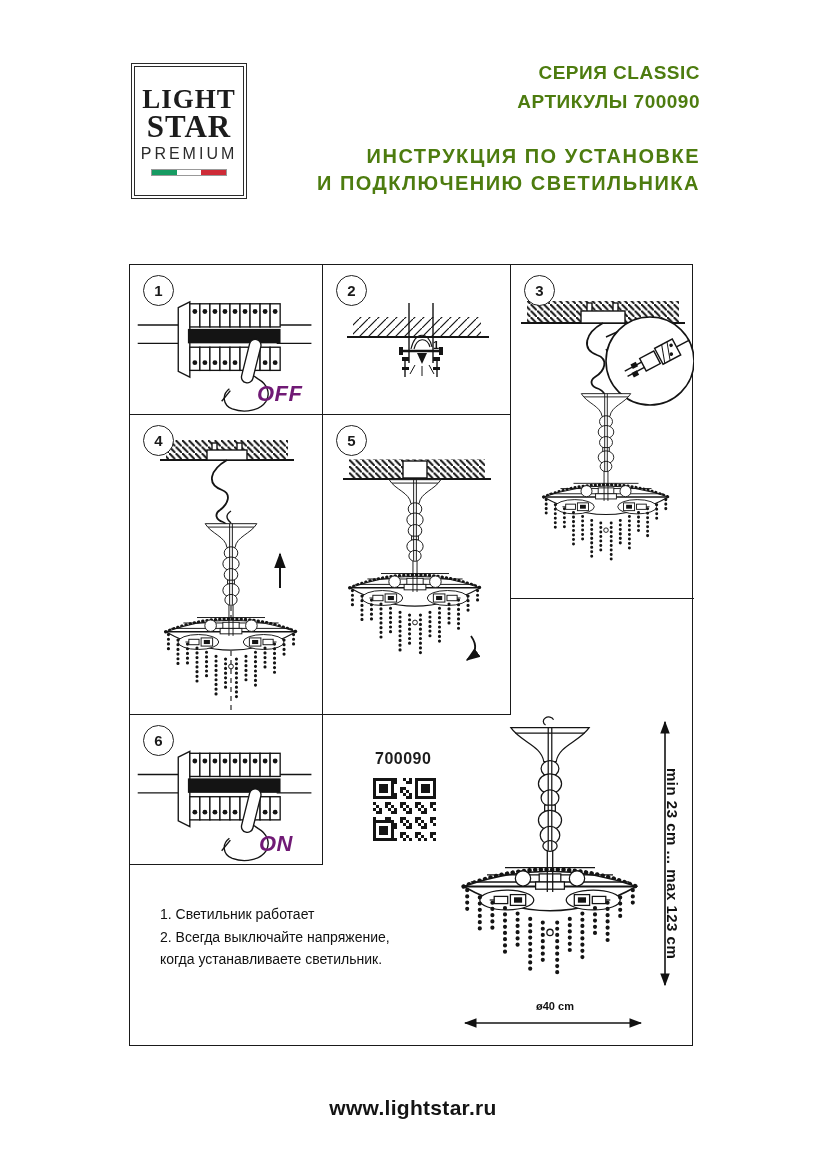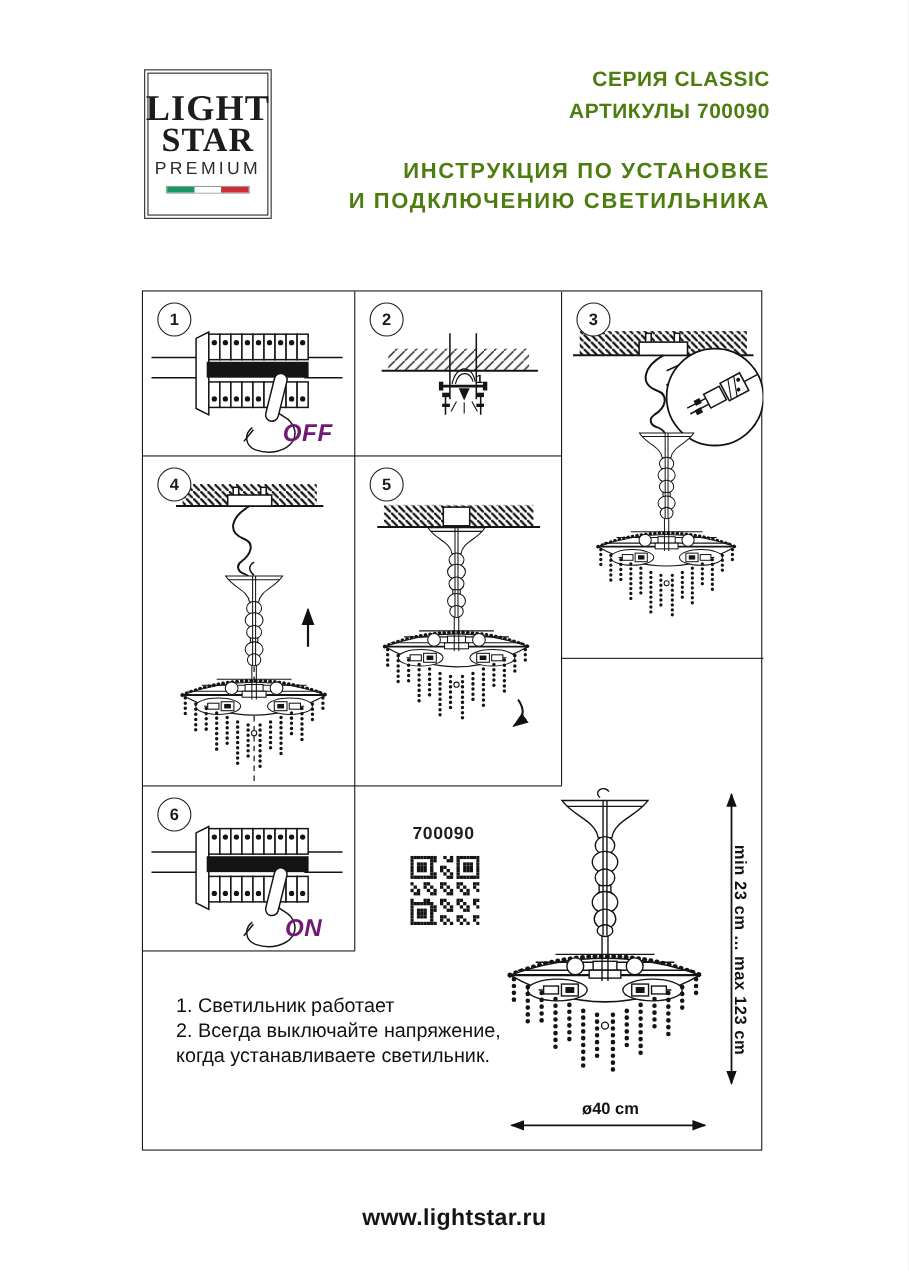--- a/index.html
+++ b/index.html
@@ -4,21 +4,21 @@
 <style>
   html,body{margin:0;padding:0;background:#e8e8e8;}
   .page{position:relative;width:826px;height:1169px;background:#ffffff;margin:0 auto;
         font-family:"Liberation Sans",sans-serif;color:#1a1a1a;overflow:hidden;}
   .abs{position:absolute;}
 
   
   .logo-box{left:131px;top:63px;width:114px;height:134px;border:1px solid #2a2a2a;}
   .logo-inner{position:absolute;left:2px;top:2px;right:2px;bottom:2px;border:1px solid #2a2a2a;
               display:flex;flex-direction:column;align-items:center;padding-top:20px;box-sizing:border-box;}
-  .logo-l1{font-family:"Liberation Serif",serif;font-weight:bold;font-size:33px;line-height:25px;letter-spacing:1px;color:#1c1c1c;}
+  .logo-l1{font-family:"Liberation Serif",serif;font-weight:bold;font-size:27px;line-height:25px;letter-spacing:1px;color:#1c1c1c;}
   .logo-l2{font-family:"Liberation Serif",serif;font-weight:bold;font-size:31px;line-height:30px;letter-spacing:1px;color:#1c1c1c;}
   .logo-l3{font-size:16px;letter-spacing:3px;color:#2b2b2b;margin-top:3px;}
   .logo-flag{display:flex;width:76px;height:7px;margin-top:6px;border:0.5px solid #999;box-sizing:border-box;}
   .logo-flag span{flex:1;height:100%;}
 
   
   .hdr{right:126px;text-align:right;font-weight:bold;color:#4d7c0f;}
   .hdr-series{top:62px;font-size:19px;letter-spacing:0.5px;}
   .hdr-articles{top:91px;font-size:19px;letter-spacing:0.5px;}
   .hdr-title{top:143px;font-size:20px;letter-spacing:1.5px;line-height:27px;}
@@ -34,24 +34,24 @@
 
   
   svg.draw{display:block;}
   .ink{stroke:#141414;fill:none;stroke-width:1.4;}
   .beads{stroke:#141414;stroke-width:4.6;stroke-dasharray:0.1,6.8;stroke-linecap:round;fill:none;}
   .rimbeads{stroke:#141414;stroke-width:5;stroke-dasharray:0.1,6.2;stroke-linecap:round;fill:none;}
 
   
   .article-label{left:375px;top:750px;font-size:16px;font-weight:600;letter-spacing:0.5px;color:#1c1c1c;}
   .qr-wrap{left:373px;top:778px;width:64px;height:64px;}
-  .notes{left:160px;top:903px;font-size:18px;line-height:22.5px;color:#111;}
+  .notes{left:160px;top:903px;font-size:14px;line-height:22.5px;color:#111;}
   .notes span{display:block;}
   .vdim{left:664px;top:768px;writing-mode:vertical-rl;font-size:15px;font-weight:bold;letter-spacing:0.5px;color:#111;}
-  .hdim{left:470px;top:1000px;width:170px;text-align:center;font-size:15px;font-weight:bold;color:#111;}
+  .hdim{left:470px;top:1000px;width:170px;text-align:center;font-size:11px;font-weight:bold;color:#111;}
   .footer{left:0;right:0;top:1096px;text-align:center;font-size:21px;font-weight:bold;color:#141414;letter-spacing:0.3px;}
 </style>
 </head>
 <body>
 
 <svg width="0" height="0" style="position:absolute" aria-hidden="true">
   <defs>
     <pattern id="hA" width="6.5" height="6.5" patternUnits="userSpaceOnUse">
       <path d="M-1,-1 L8,8" stroke="#141414" stroke-width="2.1"></path>
     </pattern>

